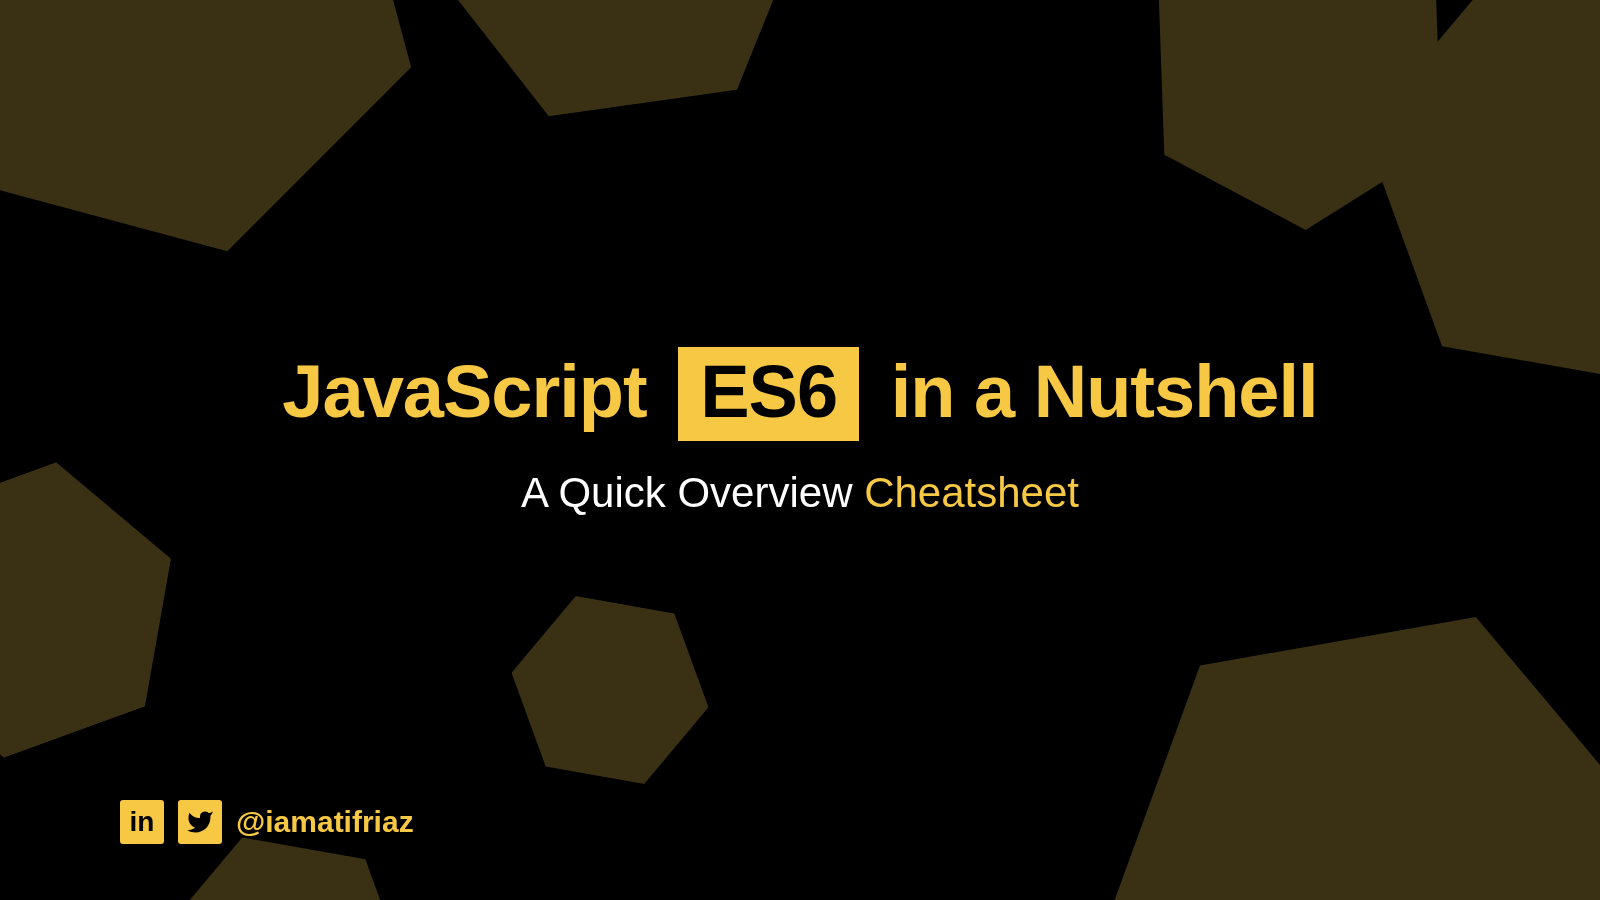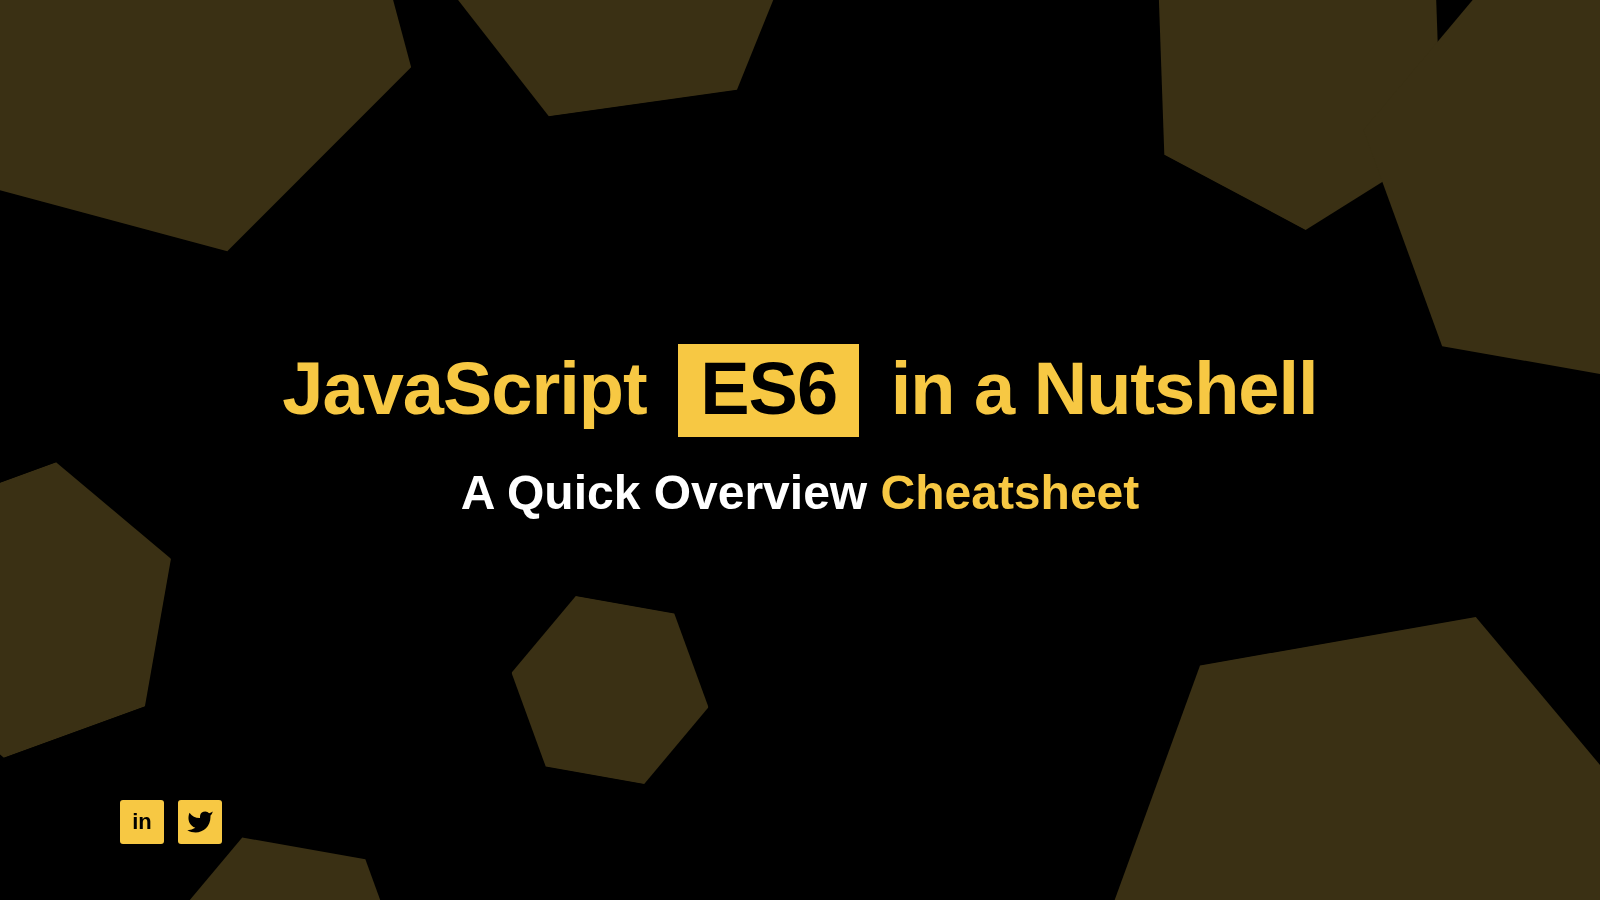--- a/index.html
+++ b/index.html
@@ -43,22 +43,22 @@
     line-height: 1.15;
   }
   .title .boxed {
     background: #f7c843;
     color: #000000;
     padding: 2px 22px 6px 22px;
     display: inline-block;
     margin: 0 12px;
   }
   .subtitle {
-    font-size: 48px;
-    font-weight: 700;
+    font-size: 42px;
+    font-weight: 400;
     color: #ffffff;
   }
   .subtitle .accent {
     color: #f7c843;
   }
 
   .footer {
     position: absolute;
     left: 0; right: 0; bottom: 56px;
     display: flex;
@@ -77,21 +77,21 @@
   }
   .icon-box {
     width: 44px;
     height: 44px;
     background: #f7c843;
     color: #000000;
     display: flex;
     align-items: center;
     justify-content: center;
     font-weight: 900;
-    font-size: 22px;
+    font-size: 28px;
     border-radius: 3px;
   }
   .icon-box.twitter svg, .icon-box.globe svg { width: 28px; height: 28px; }
   .icon-box.linkedin { font-family: Arial, sans-serif; }
 </style>
 </head>
 <body>
 
 <div class="hex hex1"></div>
 <div class="hex hex2"></div>
@@ -115,14 +115,15 @@
 </div>
 
 <div class="footer">
   <div class="social-left">
     <div class="icon-box linkedin">in</div>
     <div class="icon-box twitter">
       <svg viewBox="0 0 24 24" fill="#000">
           <path d="M23 3a10.9 10.9 0 0 1-3.14 1.53 4.48 4.48 0 0 0-7.86 3v1A10.66 10.66 0 0 1 3 4s-4 9 5 13a11.64 11.64 0 0 1-7 2c9 5 20 0 20-11.5a4.5 4.5 0 0 0-.08-.83A7.72 7.72 0 0 0 23 3z"></path>
         </svg>
     </div>
+    <span>@iamatifriaz</span>
   </div>
 </div>
 
 </body></html>

